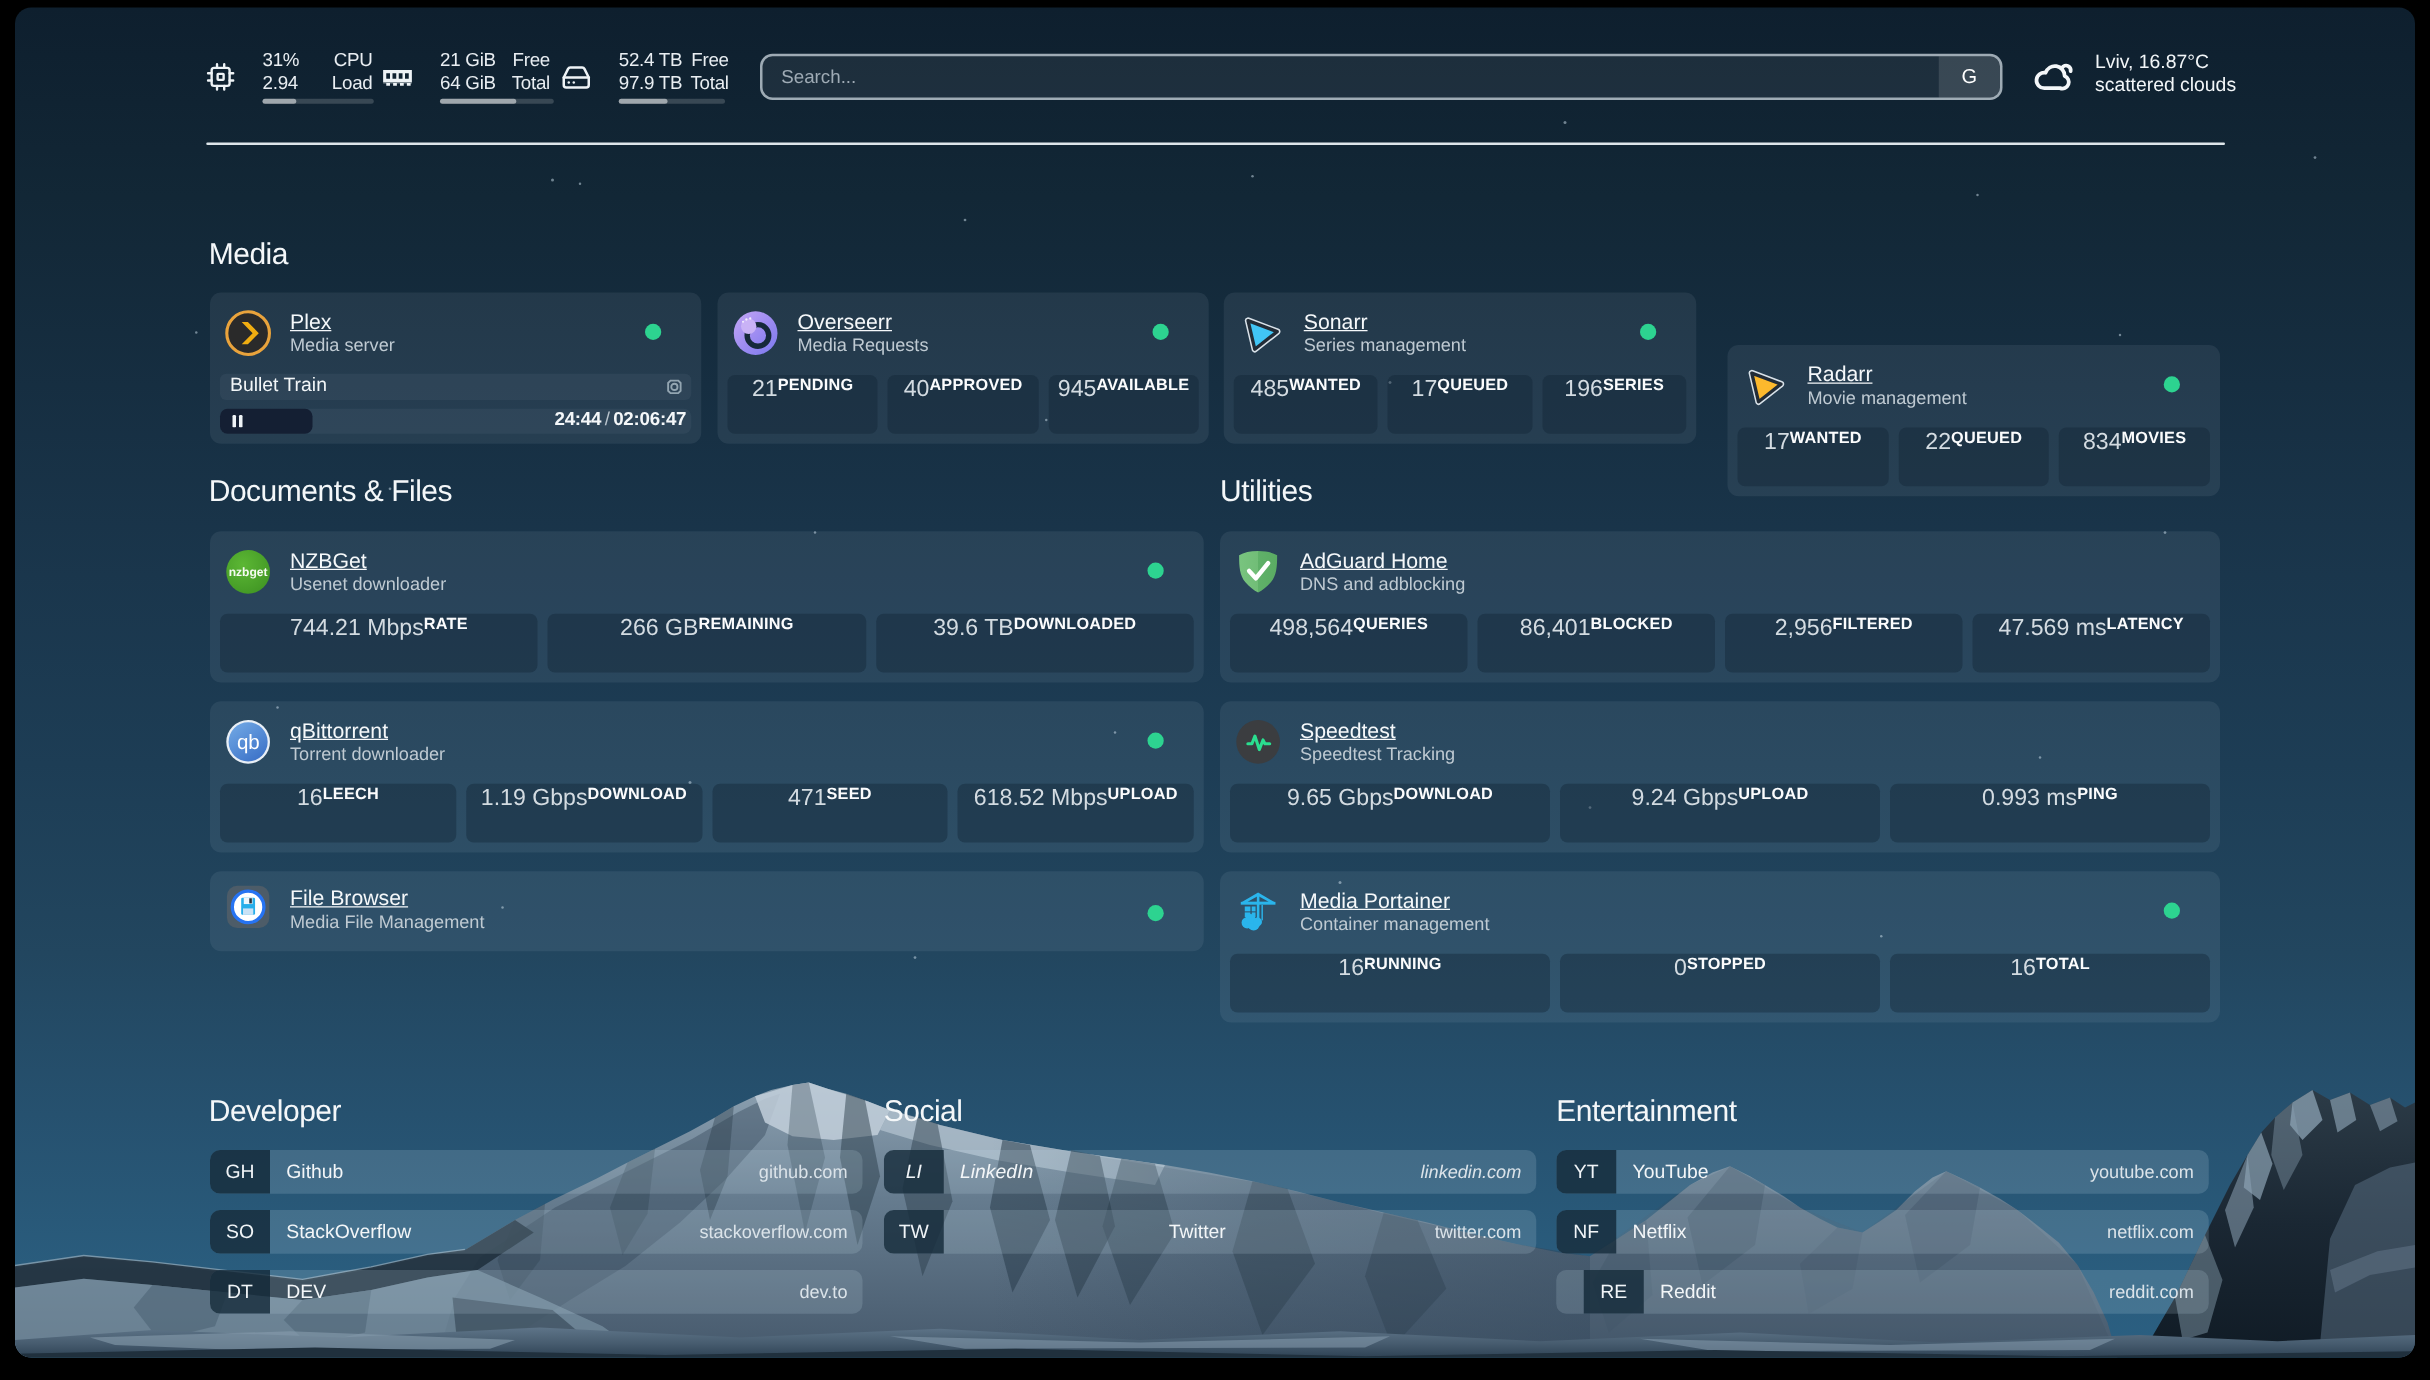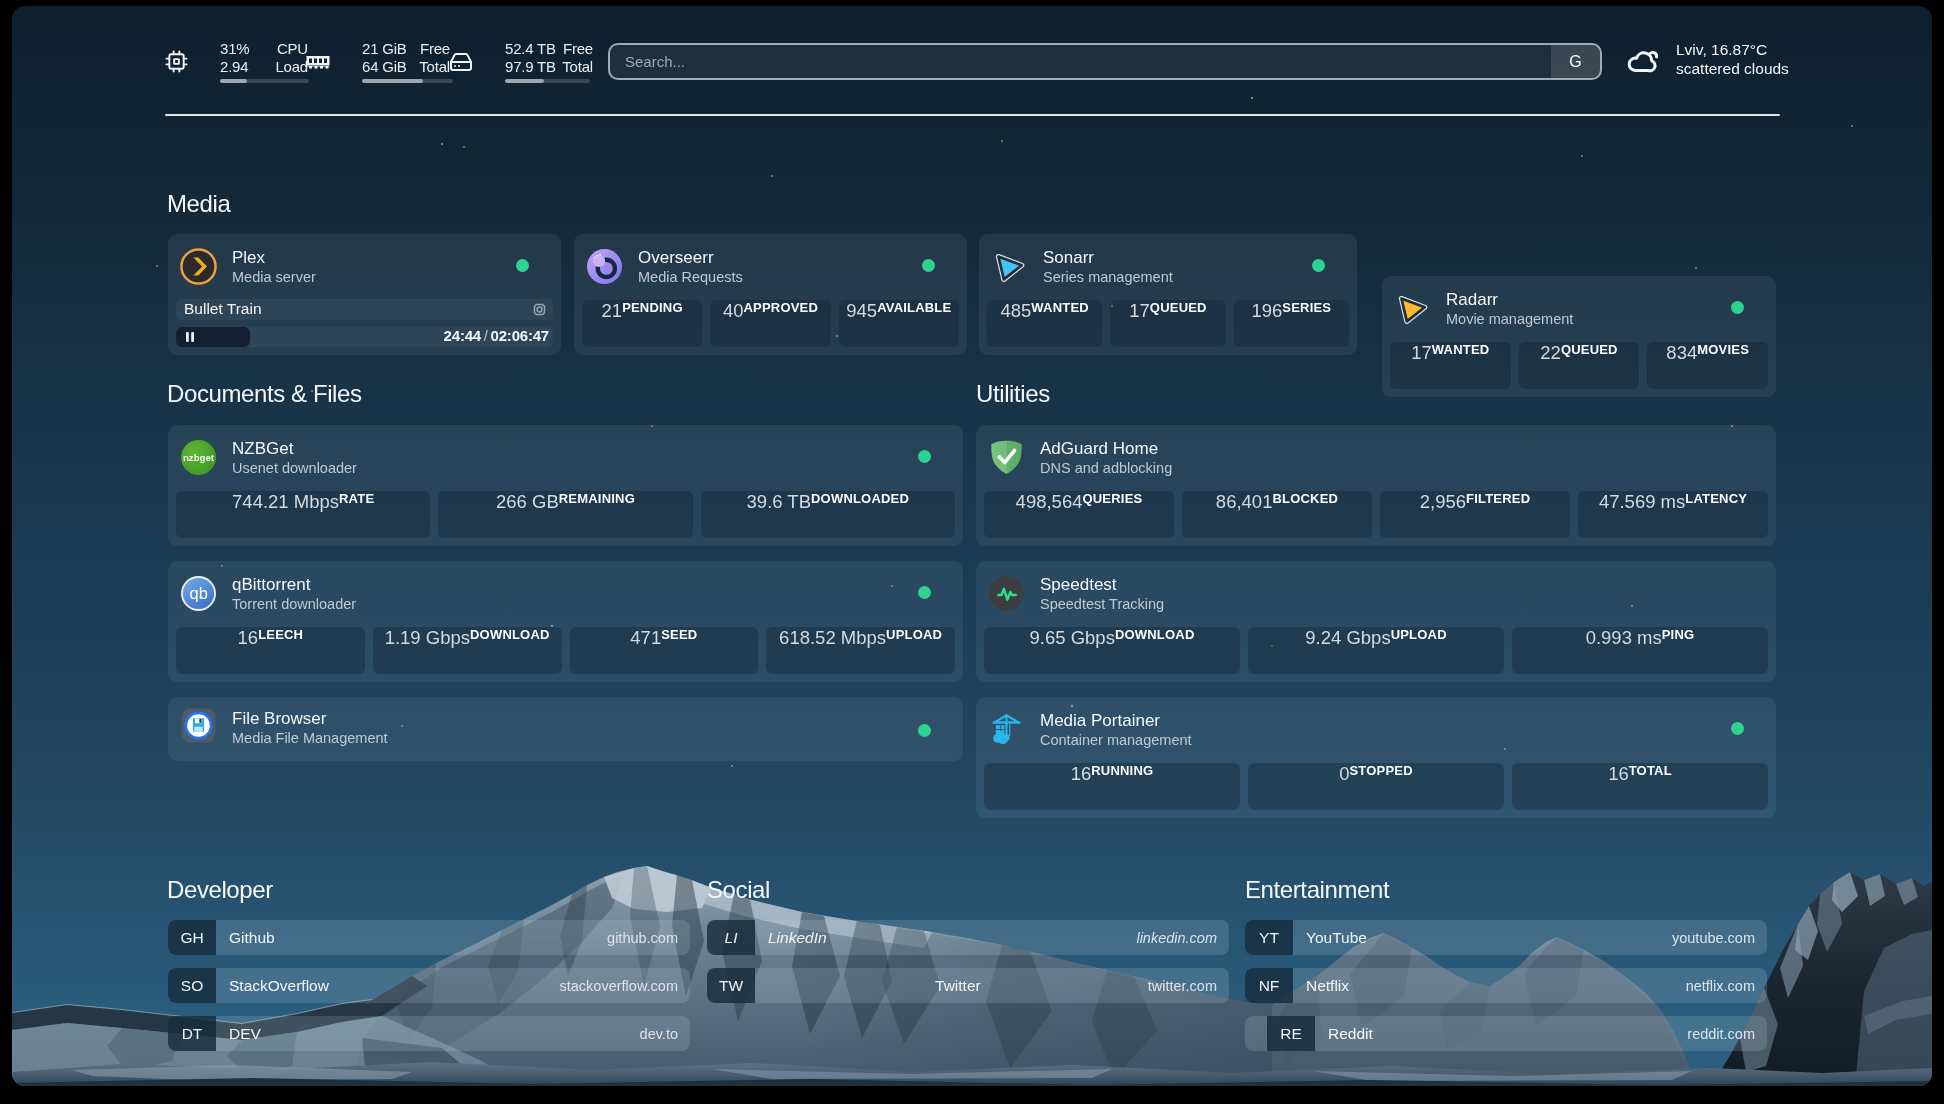--- a/index.html
+++ b/index.html
@@ -8,42 +8,42 @@
 .screen { position:absolute; left:12px; top:6px; width:1920px; height:1080px;
   border-radius:13px; overflow:hidden;
   background:linear-gradient(180deg,#0e1f2e 0%,#122736 14%,#162e41 28%,#1a364c 42%,#1d3d55 56%,#22465f 70%,#26516f 82%,#2a5d7e 94%,#2b5f81 100%);
 }
 .mtn { position:absolute; left:0; bottom:0; width:1920px; height:310px; }
 .stars { position:absolute; inset:0; }
 
 .topbar { position:absolute; left:153px; top:34px; width:1615px; height:50px; color:#eef3f6; }
 .rwidget { position:absolute; top:0; display:flex; }
 .rwidget svg { flex:none; }
-.rcols { margin-left:32px; width:88px; font-size:15px; line-height:18px; position:relative; letter-spacing:-0.2px; }
+.rcols { margin-left:22px; width:88px; font-size:15px; line-height:18px; position:relative; letter-spacing:-0.2px; }
 .rrow { display:flex; justify-content:space-between; color:#e9eef2; }
 .rbar { position:absolute; left:0; top:39px; width:89px; height:4px; border-radius:2px; background:rgba(255,255,255,0.17); }
 .rbar i { display:block; height:4px; border-radius:2px; background:rgba(255,255,255,0.52); }
 .search { position:absolute; left:443px; top:3px; width:994px; height:37px;
   border:2px solid rgba(203,213,221,0.75); border-radius:10px;
   background:rgba(255,255,255,0.06); display:flex; align-items:center; }
 .search .ph { flex:1; padding-left:15px; font-size:15px; color:#9fabb5; }
 .search .gbtn { width:49px; height:33px; background:rgba(255,255,255,0.12);
   border-radius:0 8px 8px 0; display:flex; align-items:center; justify-content:center;
   color:#fff; font-size:16px; }
 .weather { position:absolute; left:1460px; top:0px; display:flex; align-items:center; }
 .weather .wtxt { margin-left:17px; font-size:15.5px; line-height:19px; color:#f2f6f8; white-space:nowrap; }
 .sep { position:absolute; left:153px; top:108px; width:1615px; height:2px; background:rgba(240,246,250,0.92); border-radius:1px; }
 
 .h1 { position:absolute; font-size:24px; font-weight:400; color:#f4f7f9; letter-spacing:-0.4px; }
 
 .card { position:absolute; border-radius:9px; background:rgba(222,240,255,0.075); padding:8px; }
 .chead { position:relative; display:flex; padding:4px 4px 0 4px; }
 .cicon { flex:none; width:37px; height:37px; margin-top:2px; }
 .ctxt { margin-left:15px; }
-.ctitle { font-size:17px; font-weight:500; color:#f5f8fa; line-height:21px; padding-top:1px; }
+.ctitle { font-size:17px; font-weight:500; color:#f5f8fa; line-height:21px; padding-top:1px;text-decoration:underline; }
 .csub { font-size:14.5px; color:#bfcad2; line-height:18px; }
 .dot { position:absolute; right:24px; top:17px; width:13px; height:13px; border-radius:50%; background:#2dd390; }
 .stats { position:absolute; left:8px; right:8px; bottom:8px; display:flex; gap:8px; }
 .sbox { flex:1; height:47px; background:rgba(15,33,49,0.38); border-radius:6px; text-align:center;
   display:flex; flex-direction:row; justify-content:center; }
 .sval { font-size:18.5px; color:#d3dbe1; line-height:22px; }
 .slab { font-size:13px; font-weight:700; color:#fbfcfd; line-height:16px; letter-spacing:0.2px; }
 
 .bmrow { position:absolute; height:35px; width:522px; border-radius:8px;
   background:rgba(203,224,238,0.17); display:flex; align-items:center; overflow:hidden; }

